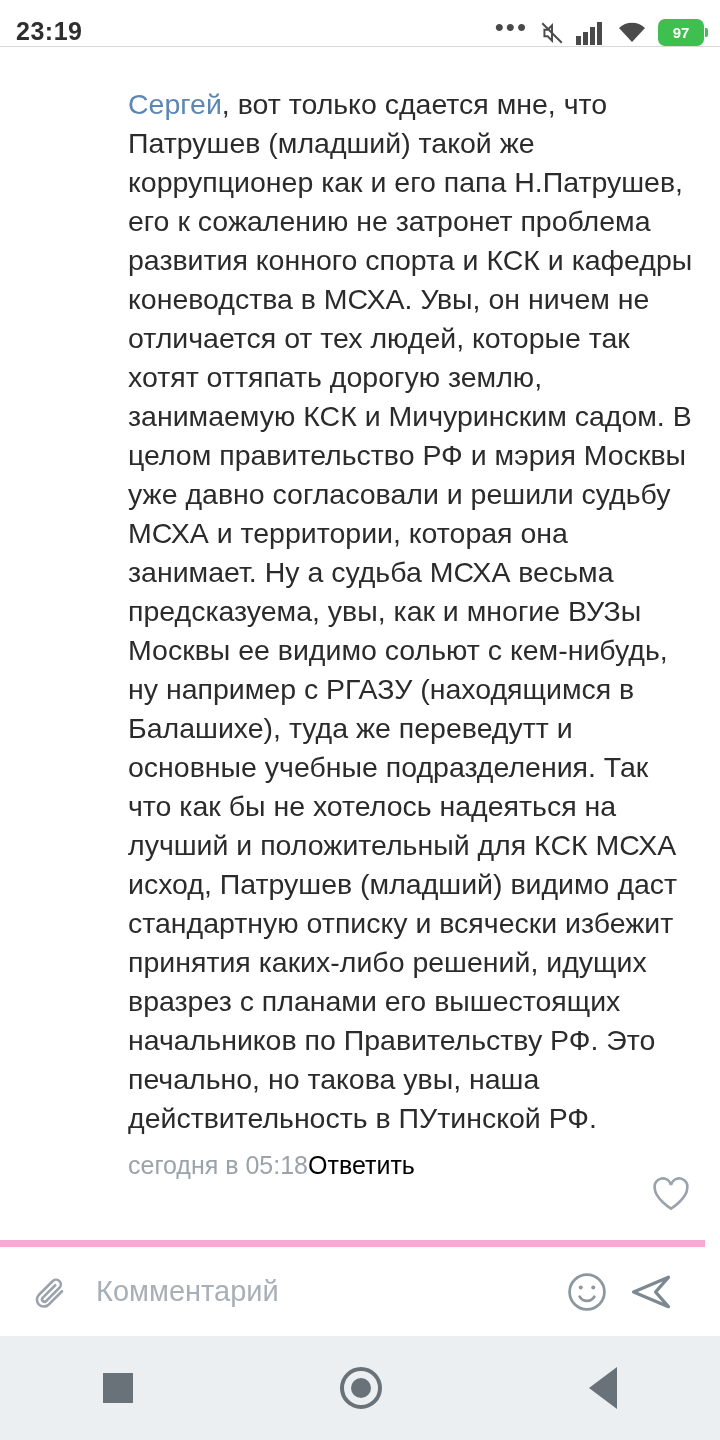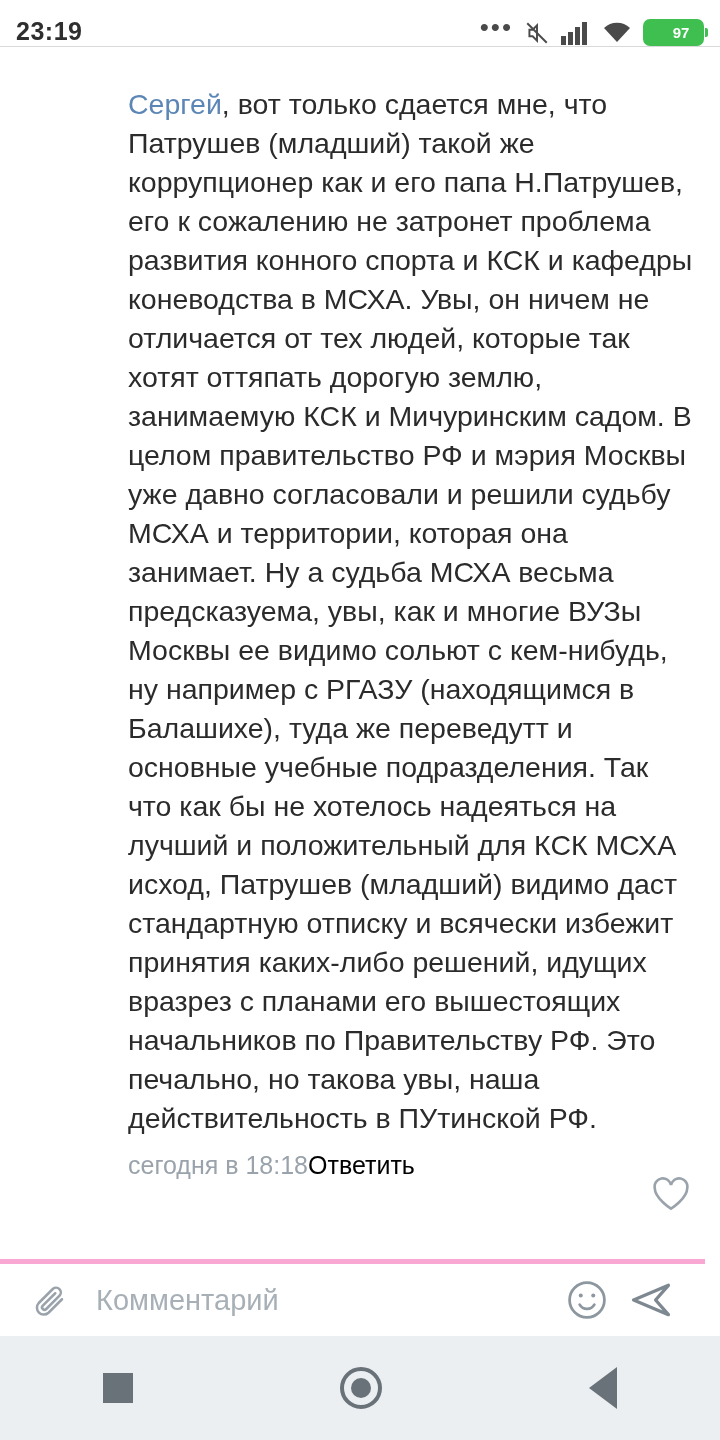--- a/index.html
+++ b/index.html
@@ -57,21 +57,20 @@
     height: 27px;
     border-radius: 7px;
     background: #3fbf50;
     color: #ffffff;
     font-size: 15px;
     font-weight: bold;
     display: flex;
     align-items: center;
     justify-content: center;
     position: relative;
-    padding-left: 15px;
   }
   .battery::after {
     content: "";
     position: absolute;
     right: -4px;
     top: 9px;
     width: 3px;
     height: 9px;
     background: #3fbf50;
     border-radius: 0 2px 2px 0;
@@ -130,23 +129,23 @@
     bottom: 26px;
     color: #9aa3ab;
   }
 
   
   .composer {
     position: absolute;
     left: 0;
     right: 15px;
     bottom: 104px;
-    height: 77px;
+    height: 96px;
     background: #ffffff;
-    border-top: 5px solid #f9a8d4;
+    border-top: 7px solid #f9a8d4;
     display: flex;
     align-items: center;
     padding: 0 22px;
     box-sizing: border-box;
   }
   .clip-btn {
     width: 56px;
     display: flex;
     align-items: center;
     justify-content: center;
@@ -257,21 +256,21 @@
 <div class="top-divider"></div>
 
 <div class="content">
   <div class="avatar-strip"></div>
 
   <div class="comment-text">
     <span class="mention">Сергей</span><span>, вот только сдается мне, что Патрушев (младший) такой же коррупционер как и его папа Н.Патрушев, его к сожалению не затронет проблема развития конного спорта и КСК и кафедры коневодства в МСХА. Увы, он ничем не отличается от тех людей, которые так хотят оттяпать дорогую землю, занимаемую КСК и Мичуринским садом. В целом правительство РФ и мэрия Москвы уже давно согласовали и решили судьбу МСХА и территории, которая она занимает. Ну а судьба МСХА весьма предсказуема, увы, как и многие ВУЗы Москвы ее видимо сольют с кем-нибудь, ну например с РГАЗУ (находящимся в Балашихе), туда же переведутт и основные учебные подразделения. Так что как бы не хотелось надеяться на лучший и положительный для КСК МСХА исход, Патрушев (младший) видимо даст стандартную отписку и всячески избежит принятия каких-либо решений, идущих вразрез с планами его вышестоящих начальников по Правительству РФ. Это печально, но такова увы, наша действительность в ПУтинской РФ.</span>
   </div>
 
   <div class="meta-row">
-    <span class="meta-time">сегодня в 18:18</span>
+    <span class="meta-time">сегодня в 05:18</span>
     <span class="meta-reply">Ответить</span>
   </div>
 
   <span class="heart-icon">
     <svg width="38" height="34" viewBox="0 0 24 22" fill="none" stroke="#9aa3ab" stroke-width="1.7">
       <path d="M12 20.5 C12 20.5 1.5 13.8 1.5 7.3 A5.2 5.2 0 0 1 12 5.2 A5.2 5.2 0 0 1 22.5 7.3 C22.5 13.8 12 20.5 12 20.5 Z"></path>
     </svg>
   </span>
 </div>
 

